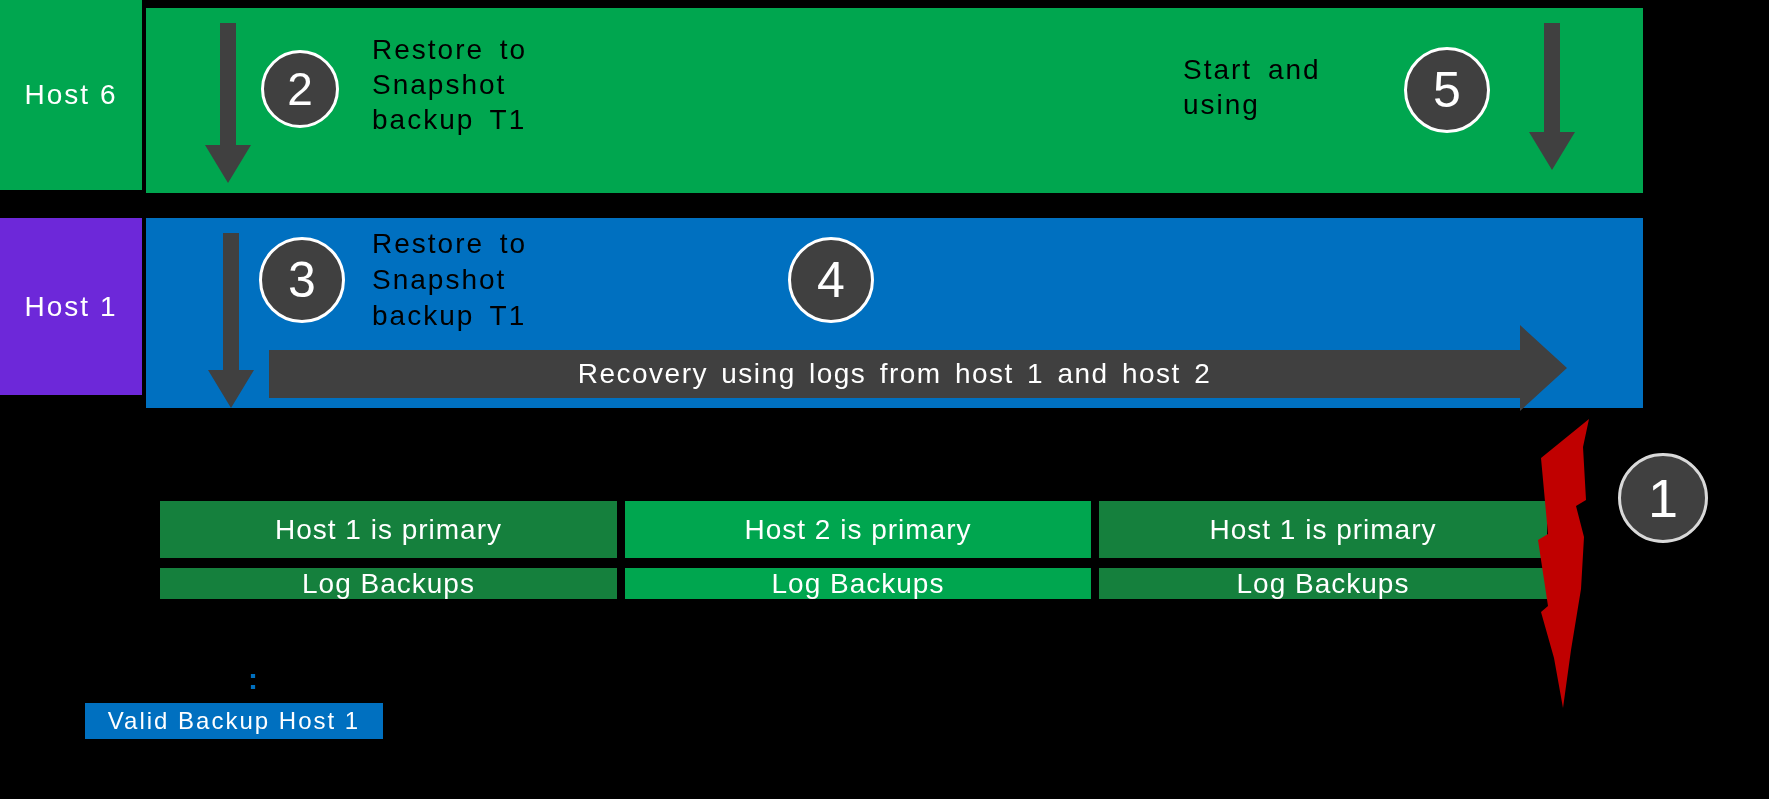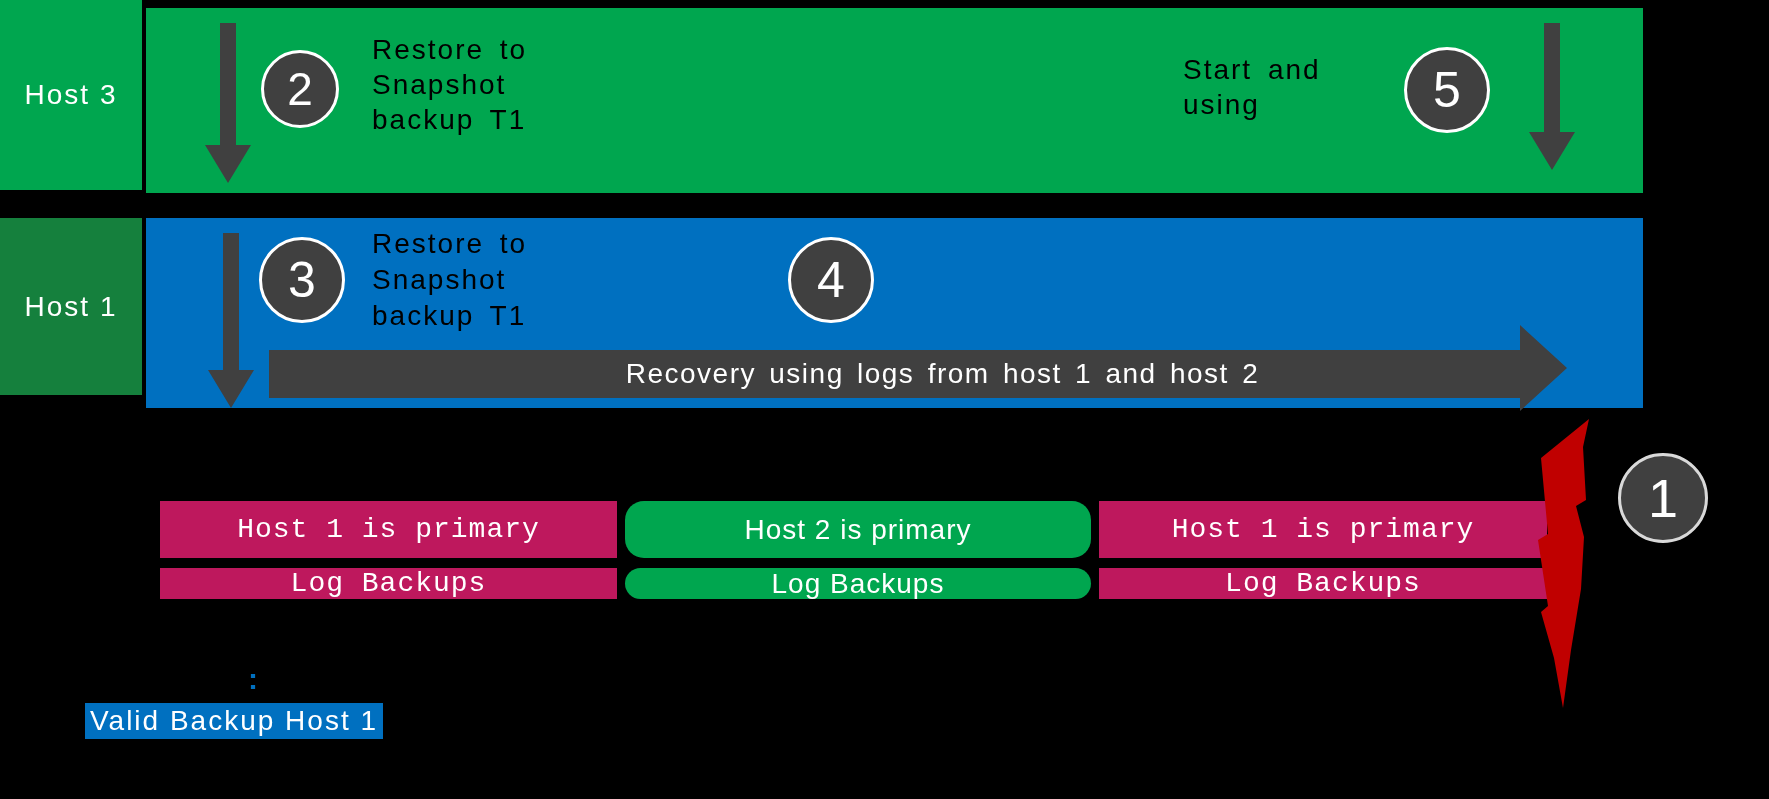--- a/index.html
+++ b/index.html
@@ -9,21 +9,21 @@
   }
   .abs{position:absolute;}
 
   
   .lane-label{
     display:flex;align-items:center;justify-content:center;
     color:#FFFFFF;font-size:28px;letter-spacing:2px;
   }
   .host2-label{left:0;top:0;width:142px;height:190px;background:#00A64F;}
   .host2-bar{left:146px;top:8px;width:1497px;height:185px;background:#00A64F;}
-  .host1-label{left:0;top:218px;width:142px;height:177px;background:#15803d;}
+  .host1-label{left:0;top:218px;width:142px;height:177px;background:#6d28d9;}
   .host1-bar{left:146px;top:218px;width:1497px;height:190px;background:#0070C0;}
 
   
   .circle{
     position:absolute;border-radius:50%;background:#404040;
     border:3px solid #FFFFFF;box-sizing:border-box;
     display:flex;align-items:center;justify-content:center;
     color:#FFFFFF;
   }
   .circle2{left:261px;top:50px;width:78px;height:78px;font-size:46px;}
@@ -42,54 +42,54 @@
   .step5-text{left:1183px;top:52px;line-height:35px;}
 
   
   .arrow2{left:205px;top:23px;}
   .arrow3{left:208px;top:233px;}
   .arrow5{left:1529px;top:23px;}
   .recovery-arrow-svg{left:269px;top:325px;}
   .recovery-label{
     left:269px;top:350px;width:1251px;height:48px;
     display:flex;align-items:center;justify-content:center;
-    color:#FFFFFF;font-size:28px;letter-spacing:1.5px;word-spacing:4px;white-space:nowrap;padding-left:48px;
+    color:#FFFFFF;font-size:28px;letter-spacing:1.5px;word-spacing:4px;white-space:nowrap;
   }
 
   
   .seg{
     position:absolute;display:flex;align-items:center;justify-content:center;
     color:#FFFFFF;font-size:28px;letter-spacing:1px;white-space:nowrap;
   }
   .row-primary{top:501px;height:57px;}
   .row-log{top:568px;height:31px;}
   .colA{left:160px;width:457px;}
-  .colB{left:625px;width:466px;border-radius:19px;}
+  .colB{left:625px;width:466px;}
   .colC{left:1099px;width:448px;}
-  .c-blue{background:#be185d;font-family:Liberation Mono, monospace;}
+  .c-blue{background:#15803d;}
   .c-green{background:#00A64F;}
 
   
   .bolt{left:1530px;top:415px;}
   .colon-mark{
     left:248px;top:664px;color:#0070C0;font-size:30px;font-weight:bold;line-height:30px;
   }
   .valid-box{
     left:85px;top:703px;width:298px;height:36px;background:#0070C0;
     display:flex;align-items:center;justify-content:center;
-    color:#FFFFFF;font-size:28px;letter-spacing:2px;white-space:nowrap;
+    color:#FFFFFF;font-size:24px;letter-spacing:2px;white-space:nowrap;
   }
 </style>
 </head>
 <body>
 
 <div class="stage">
 
   <div class="abs host2-label lane-label">
-    <span>Host 3</span>
+    <span>Host 6</span>
   </div>
   <div class="abs host2-bar"></div>
 
   <svg class="abs arrow2" width="46" height="160" viewBox="0 0 46 160">
     <polygon points="15,0 31,0 31,122 46,122 23,160 0,122 15,122" fill="#404040"></polygon>
   </svg>
 
   <div class="circle circle2">
     <span>2</span>
   </div>

